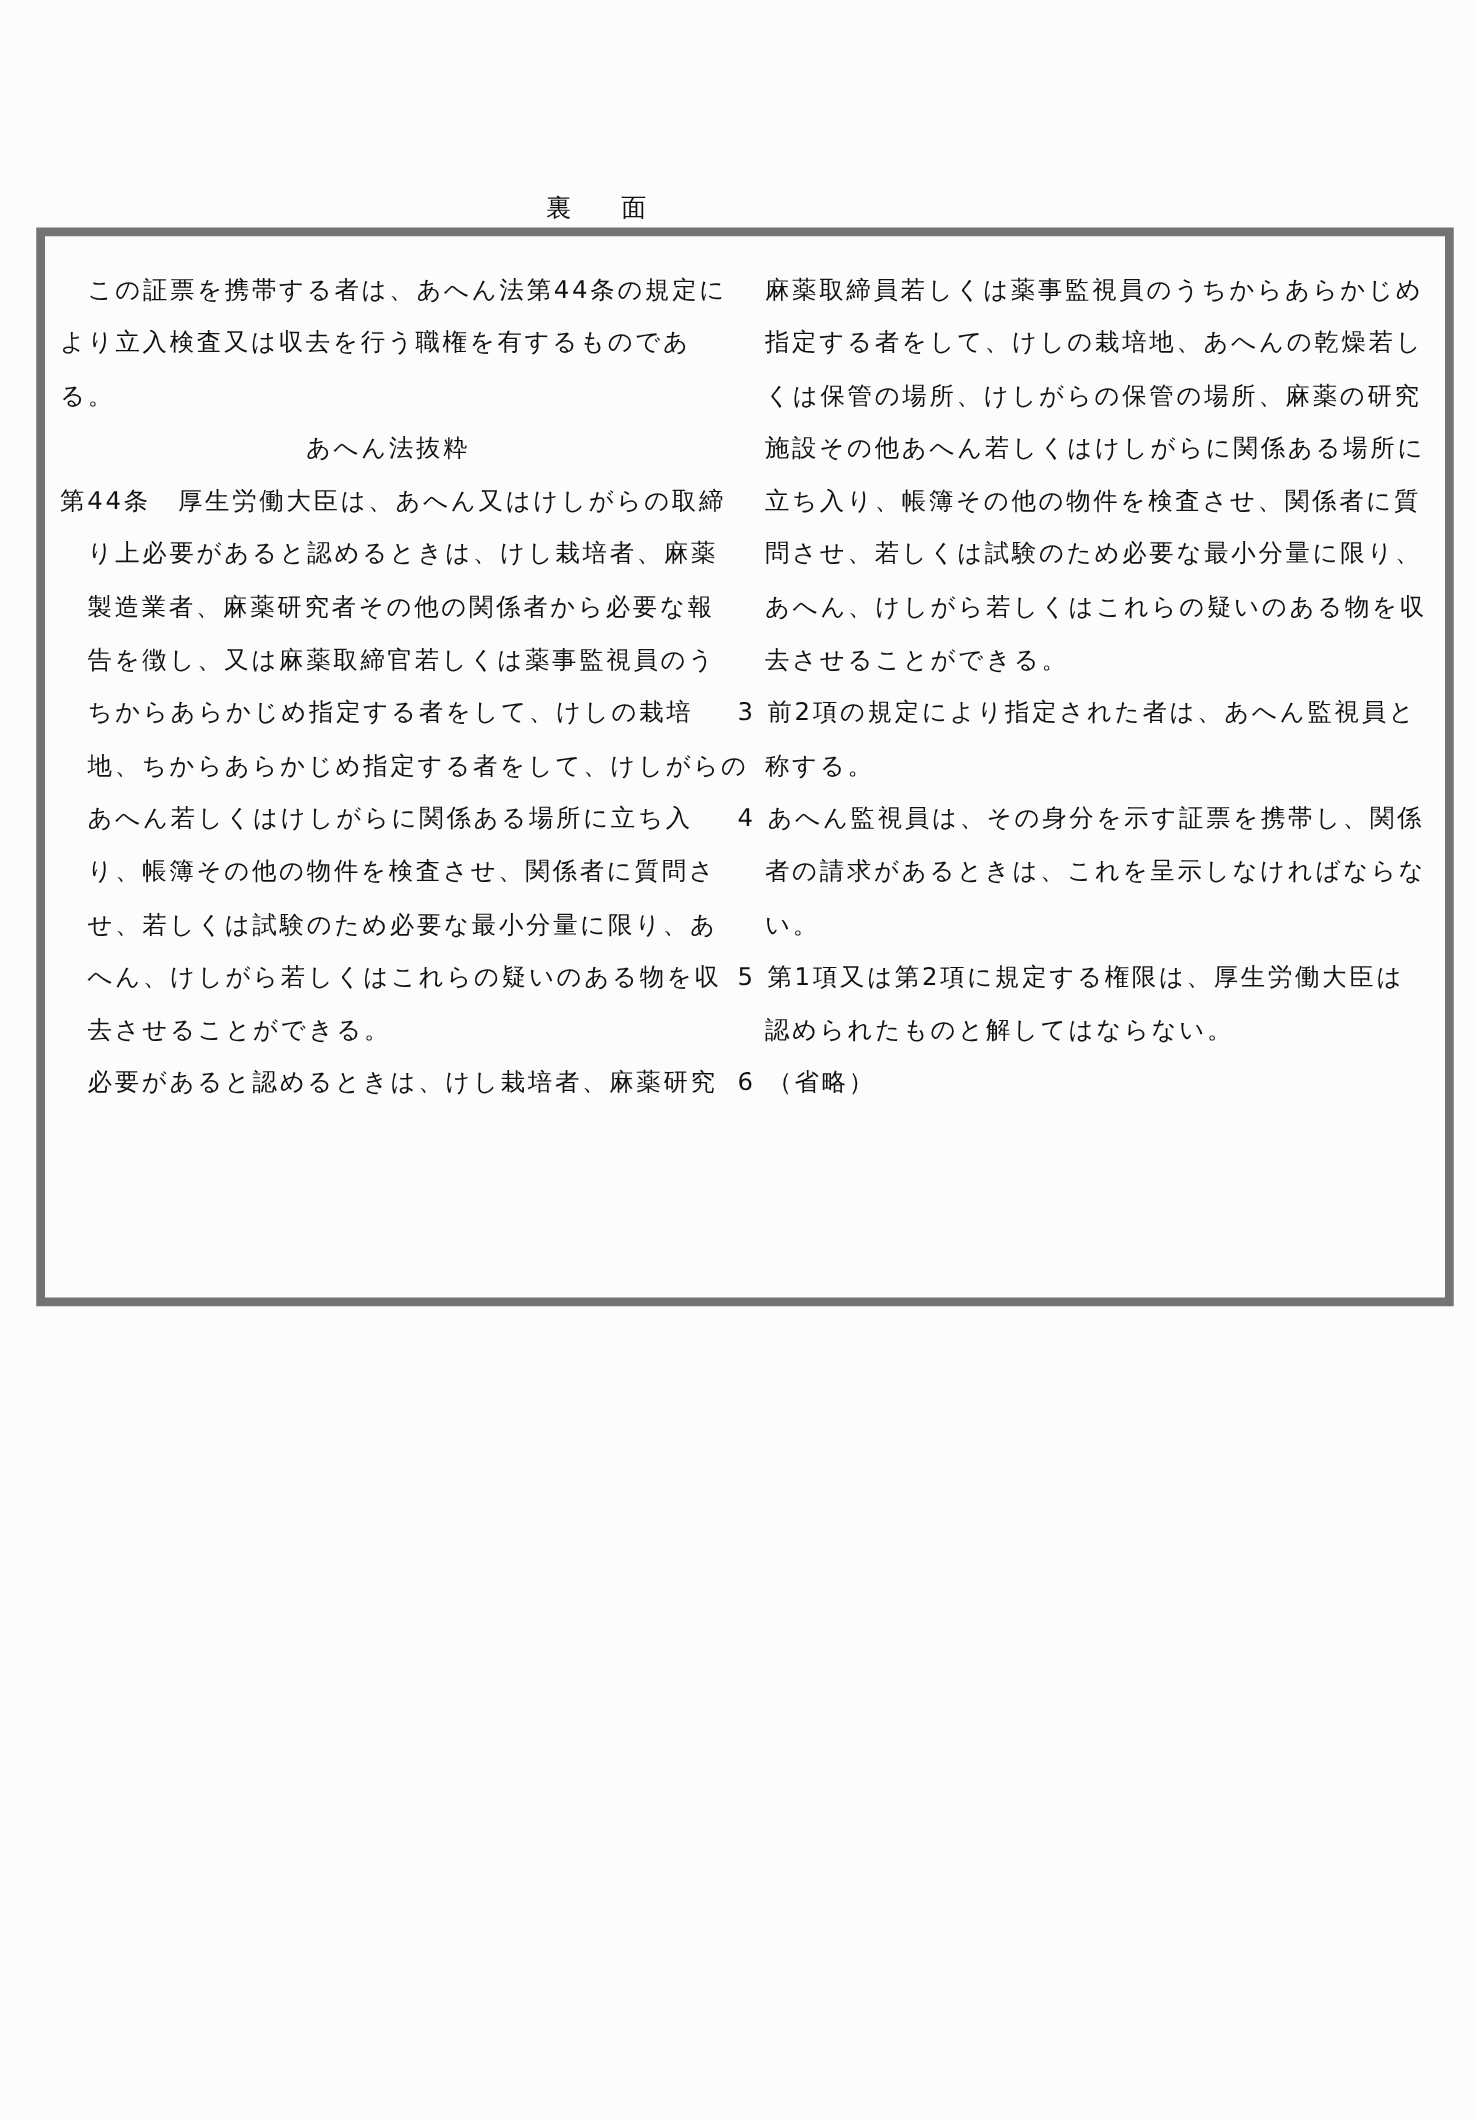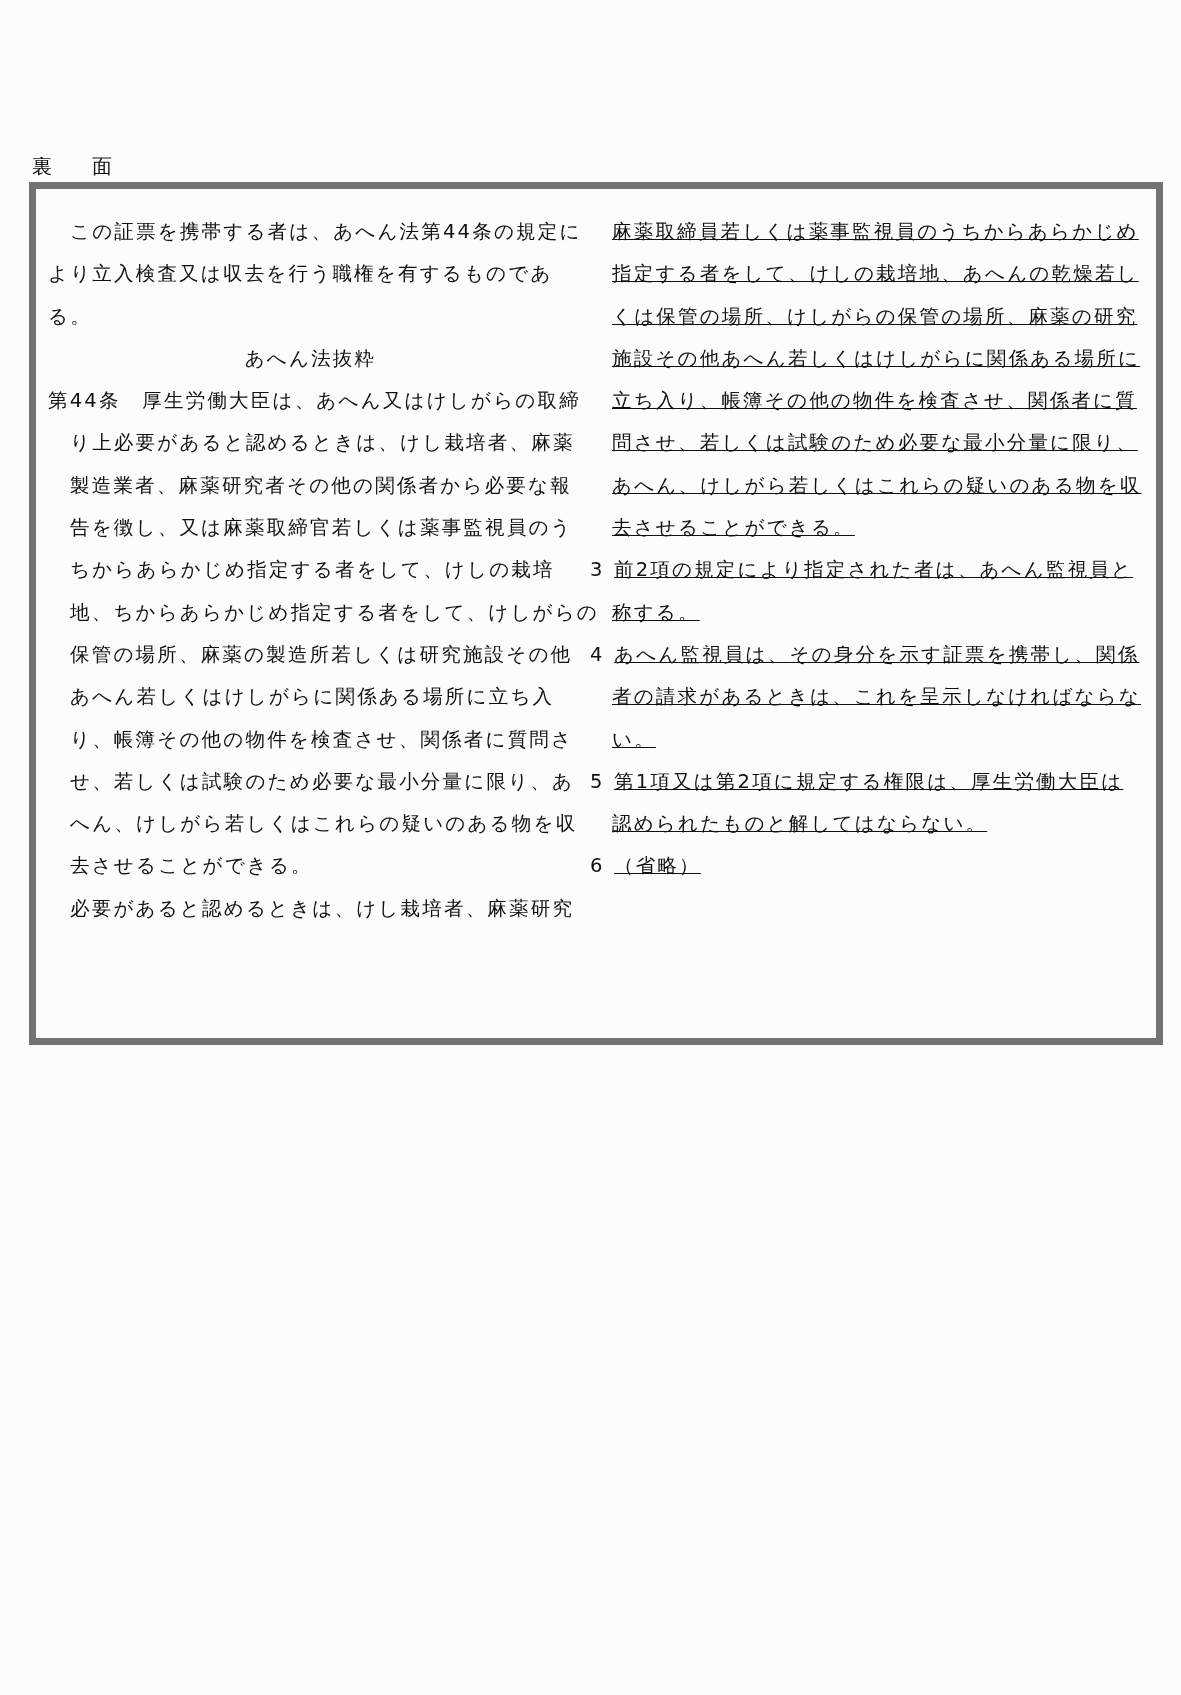--- a/index.html
+++ b/index.html
@@ -1,25 +1,25 @@
 <!DOCTYPE html>
 <html><head>
 <meta charset="utf-8">
 <style>
   html, body { margin:0; padding:0; background:#fcfcfc; }
   body { width:1181px; height:1695px; position:relative; overflow:hidden;
          font-family:"DejaVu Sans", "Liberation Sans", sans-serif; color:#111; }
-  .header { position:absolute; top:154px; left:12px; width:954px; 
+  .header { position:absolute; top:154px; left:0; width:954px; text-align:center;
             font-size:20px; line-height:24px; }
   .header span { display:inline-block; margin:0 20px; }
   .box { position:absolute; left:29px; top:182px; width:1120px; height:849px;
          border:7px solid #737373; box-sizing:content-box; }
   .col { position:absolute; top:22px; font-size:19.5px; letter-spacing:2.2px; }
   .col.left { left:12px; width:525px; }
-  .col.right { left:554px; width:545px;text-decoration:underline; }
+  .col.right { left:554px; width:545px; }
   .line { height:42.3px; line-height:42.3px; white-space:nowrap; }
   .ind1 { padding-left:22px; }
   .ind2 { padding-left:22px; }
   .center { text-align:center; }
   .num { display:inline-block; width:24px; }
 </style>
 </head>
 <body>
 
 <div class="header">
@@ -31,21 +31,20 @@
     <div class="line ind1">この証票を携帯する者は、あへん法第44条の規定に</div>
     <div class="line">より立入検査又は収去を行う職権を有するものであ</div>
     <div class="line">る。</div>
     <div class="line center">あへん法抜粋</div>
     <div class="line">第44条　厚生労働大臣は、あへん又はけしがらの取締</div>
     <div class="line ind2">り上必要があると認めるときは、けし栽培者、麻薬</div>
     <div class="line ind2">製造業者、麻薬研究者その他の関係者から必要な報</div>
     <div class="line ind2">告を徴し、又は麻薬取締官若しくは薬事監視員のう</div>
     <div class="line ind2">ちからあらかじめ指定する者をして、けしの栽培</div>
     <div class="line ind2">地、ちからあらかじめ指定する者をして、けしがらの</div>
-    <div class="line ind2">保管の場所、麻薬の製造所若しくは研究施設その他</div>
     <div class="line ind2">あへん若しくはけしがらに関係ある場所に立ち入</div>
     <div class="line ind2">り、帳簿その他の物件を検査させ、関係者に質問さ</div>
     <div class="line ind2">せ、若しくは試験のため必要な最小分量に限り、あ</div>
     <div class="line ind2">へん、けしがら若しくはこれらの疑いのある物を収</div>
     <div class="line ind2">去させることができる。</div>
     <div class="line ind2">必要があると認めるときは、けし栽培者、麻薬研究</div>
   </div>
 
   <div class="col right">
     <div class="line ind2">麻薬取締員若しくは薬事監視員のうちからあらかじめ</div>

